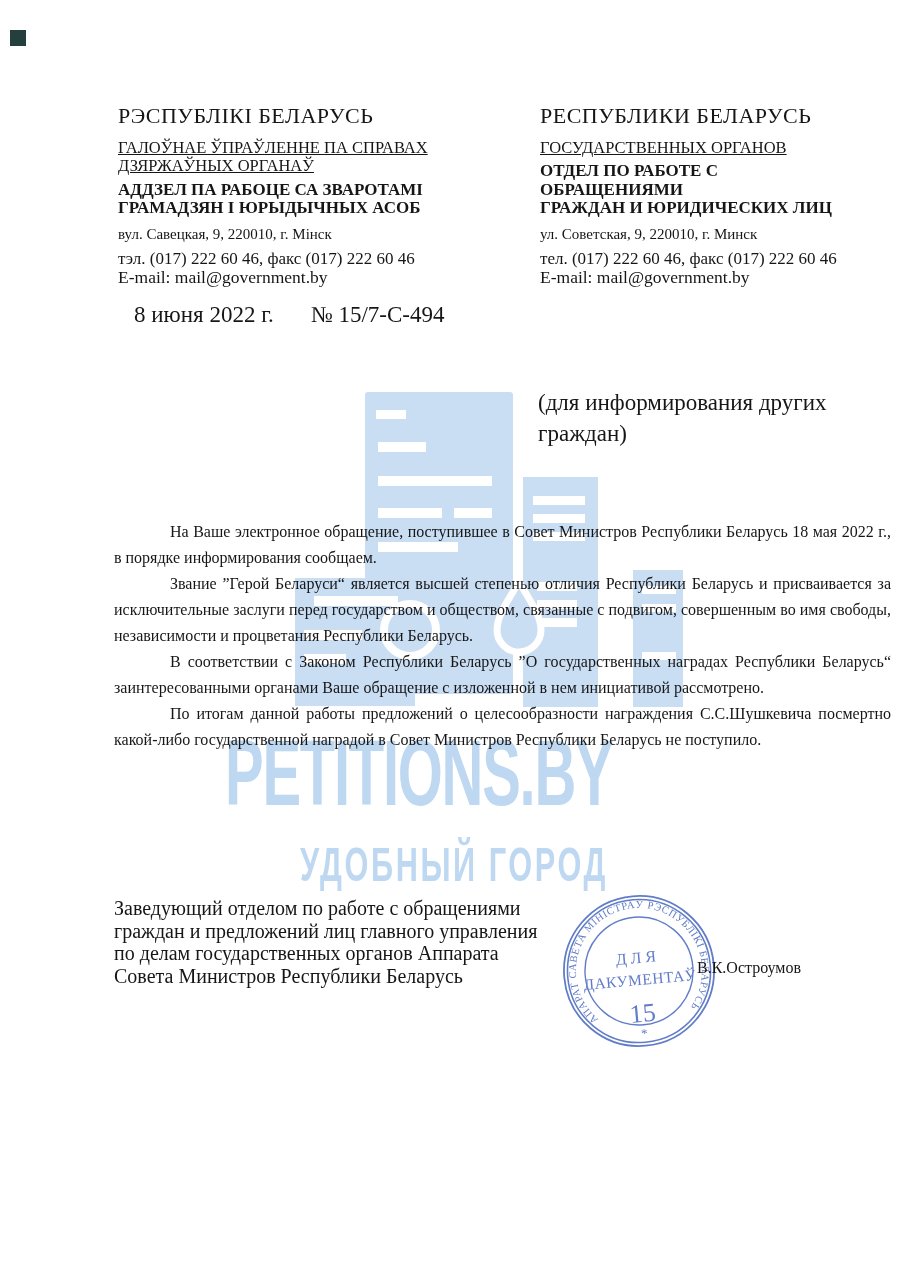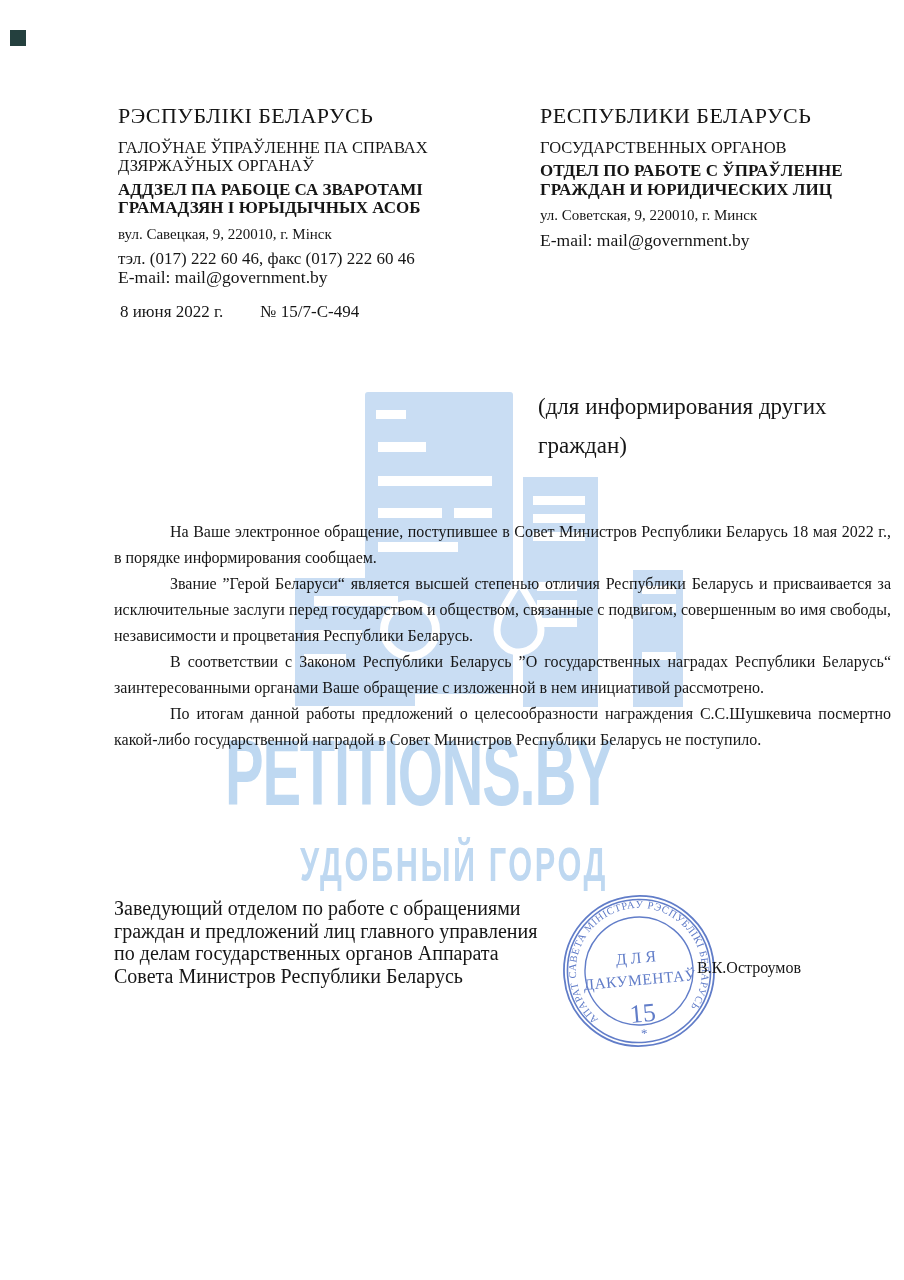--- a/index.html
+++ b/index.html
@@ -7,29 +7,29 @@
     position:relative;width:904px;height:1280px;overflow:hidden;
     background:#ffffff;color:#161616;
     font-family:"Liberation Serif","DejaVu Serif",serif;
   }
   .corner-square{position:absolute;left:10px;top:30px;width:16px;height:16px;background:#24403e;z-index:4;}
   
   .lh{position:absolute;top:104px;text-align:left;line-height:1.12;z-index:2;}
   .lh-left{left:118px;width:326px;}
   .lh-right{left:540px;width:322px;}
   .lh-country{font-size:22px;letter-spacing:.5px;margin-bottom:10px;white-space:nowrap;}
-  .lh-dept{font-size:16.5px;line-height:18.5px;margin-bottom:5px;}
+  .lh-dept{font-size:16.5px;line-height:18.5px;margin-bottom:5px;text-decoration:underline;}
   .lh-office{font-size:17px;font-weight:bold;line-height:18.5px;margin-bottom:8px;}
   .lh-addr{font-size:15px;margin-bottom:7px;white-space:nowrap;}
   .lh-phone{font-size:17px;white-space:nowrap;}
   .lh-email{font-size:17.5px;white-space:nowrap;}
   
-  .dateline{position:absolute;left:120px;top:302px;display:flex;gap:37px;font-size:17px;z-index:2;}
+  .dateline{position:absolute;left:134px;top:302px;display:flex;gap:37px;font-size:23px;z-index:2;}
   
-  .note{position:absolute;left:538px;top:387px;width:318px;font-size:23px;line-height:39px;z-index:2;}
+  .note{position:absolute;left:538px;top:387px;width:318px;font-size:23px;line-height:31px;z-index:2;}
   
   .body-text{position:absolute;left:114px;top:519px;width:777px;font-size:16px;line-height:26px;text-align:justify;z-index:2;}
   .body-text p{margin:0;text-indent:56px;}
   
   .signature{position:absolute;left:114px;top:897px;font-size:20px;line-height:22.5px;z-index:2;}
   .sig-name{position:absolute;left:697px;top:959px;font-size:16px;z-index:3;white-space:nowrap;}
   
   .wm-icon{position:absolute;left:290px;top:390px;width:490px;height:320px;z-index:0;}
   .wm-brand{
     position:absolute;left:225px;top:727px;z-index:0;
@@ -102,24 +102,25 @@
     <div class="lh-phone">тэл. (017) 222 60 46, факс (017) 222 60 46</div>
     <div class="lh-email">E-mail: mail@government.by</div>
   </div>
 
   <div class="lh lh-right">
     <div class="lh-country">РЕСПУБЛИКИ БЕЛАРУСЬ</div>
     <div class="lh-dept">
       <div>ГОСУДАРСТВЕННЫХ ОРГАНОВ</div>
     </div>
     <div class="lh-office">
-      <div>ОТДЕЛ ПО РАБОТЕ С ЎПРАЎЛЕННЕ</div>
+      <div>ОТДЕЛ ПО РАБОТЕ С ОБРАЩЕНИЯМИ</div>
       <div>ГРАЖДАН И ЮРИДИЧЕСКИХ ЛИЦ</div>
     </div>
     <div class="lh-addr">ул. Советская, 9, 220010, г. Минск</div>
+    <div class="lh-phone">тел. (017) 222 60 46, факс (017) 222 60 46</div>
     <div class="lh-email">E-mail: mail@government.by</div>
   </div>
 
   <div class="dateline">
     <span>8 июня 2022 г.</span>
     <span>№ 15/7-С-494</span>
   </div>
 
   <div class="note">(для информирования других граждан)</div>
 

